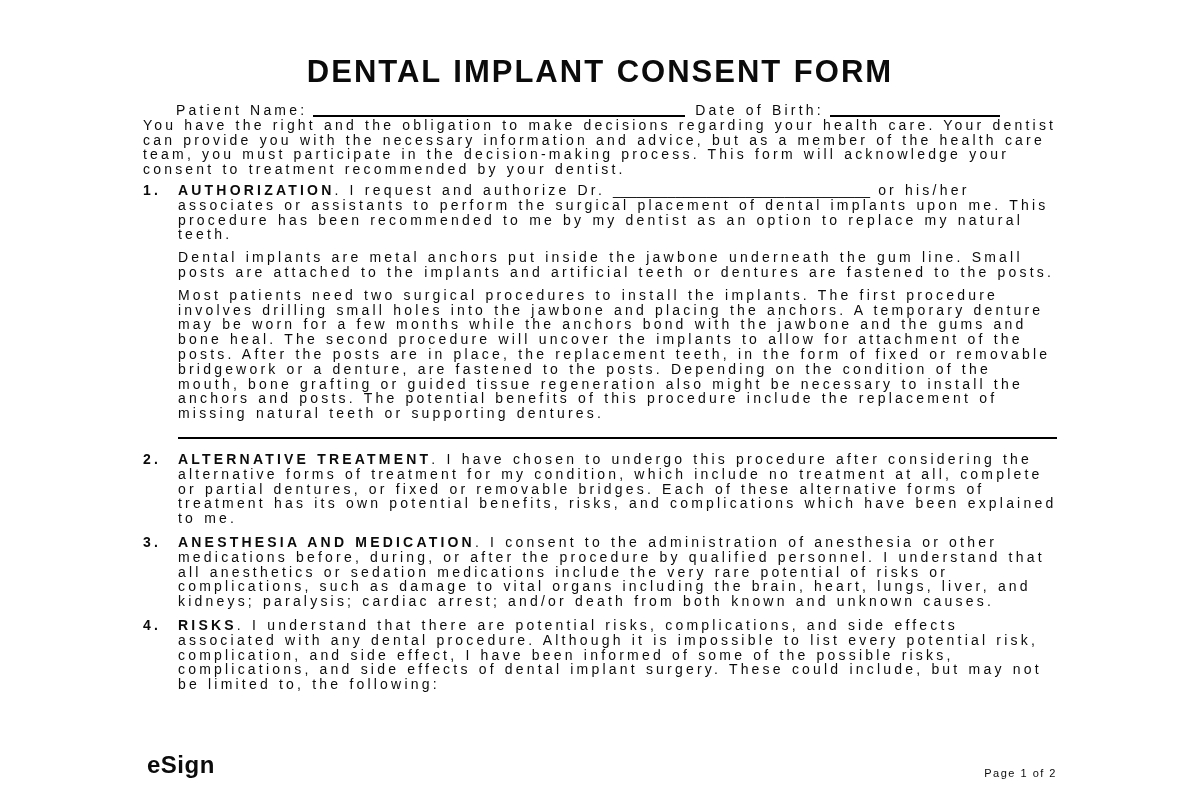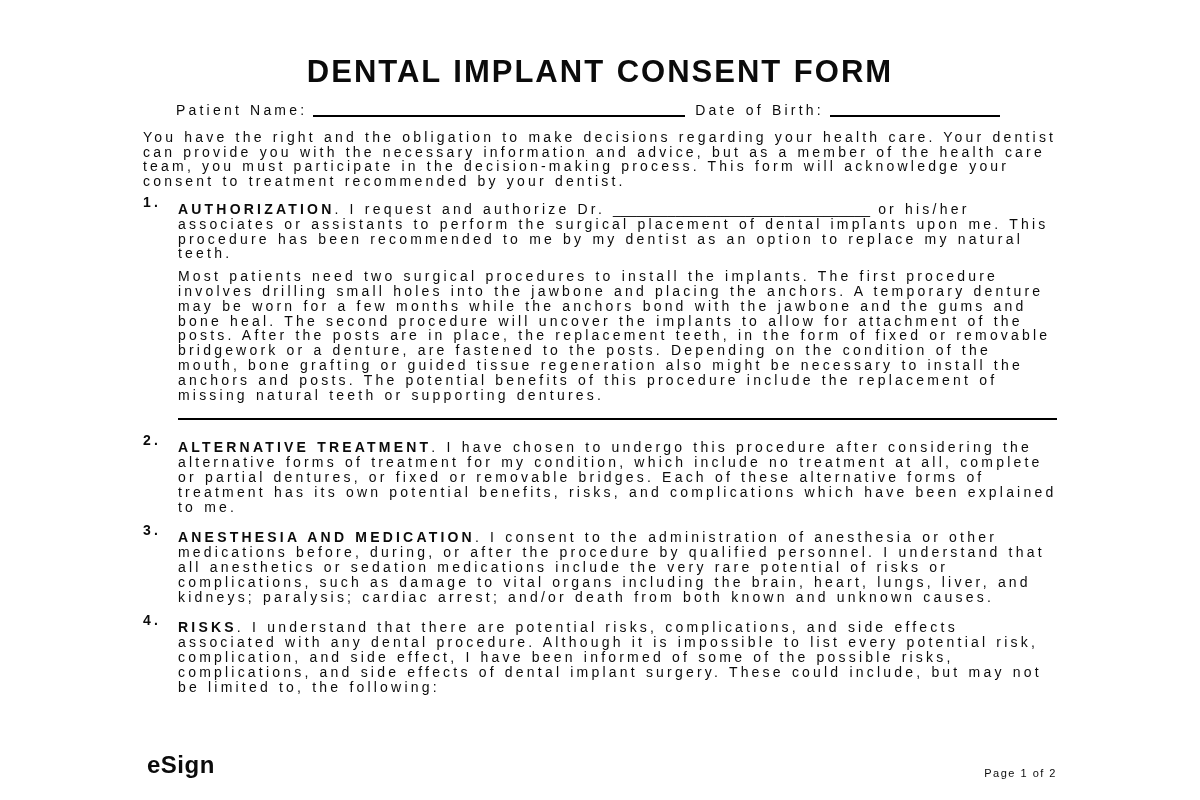--- a/index.html
+++ b/index.html
@@ -41,28 +41,28 @@
     margin-left: 33px;
   }
   .blankline {
     display: inline-block;
     border-bottom: 2px solid #000;
     height: 13px;
     margin-bottom: -2px;
   }
   .blankline.patient { width: 372px; margin-left: 6px; margin-right: 10px; }
   .blankline.dob { width: 170px; margin-left: 6px; }
-  .intro { margin: 12px 0 0 0; }
+  .intro { margin: 0 0 0 0; }
   #sections { margin-top: 0; }
   .section { display: flex; align-items: flex-start; margin-top: 9px; }
   .section:first-child { margin-top: 6px; }
   .section .num { flex: 0 0 35px; font-weight: 700; }
   .section .content { flex: 1 1 auto; min-width: 0; }
   .section p { margin: 8px 0 0 0; }
-  .section p:first-child { margin-top: 7px; }
+  .section p:first-child { margin-top: 0; }
   .seg-bold { font-weight: 700; }
   .seg-blank { letter-spacing: 0; word-spacing: 0; }
   .rule {
     height: 0;
     border-bottom: 2px solid #000;
     margin-top: 16px;
     margin-bottom: 4px;
   }
   .footer {
     position: absolute;
@@ -88,20 +88,21 @@
       <span>Patient Name:</span><span class="blankline patient"></span><span>Date of Birth:</span><span class="blankline dob"></span>
     </div>
 
     <p class="intro">You have the right and the obligation to make decisions regarding your health care. Your dentist can provide you with the necessary information and advice, but as a member of the health care team, you must participate in the decision-making process. This form will acknowledge your consent to treatment recommended by your dentist.</p>
 
     <div id="sections">
         <div class="section">
           <div class="num">1.</div>
           <div class="content">
             <p><span class="seg-bold">AUTHORIZATION</span><span class="seg-plain">. I request and authorize Dr. </span><span class="seg-blank">_________________________________</span><span class="seg-plain"> or his/her associates or assistants to perform the surgical placement of dental implants upon me. This procedure has been recommended to me by my dentist as an option to replace my natural teeth.</span></p>
+            <p><span class="seg-plain">Dental implants are metal anchors put inside the jawbone underneath the gum line. Small posts are attached to the implants and artificial teeth or dentures are fastened to the posts.</span></p>
             <p><span class="seg-plain">Most patients need two surgical procedures to install the implants. The first procedure involves drilling small holes into the jawbone and placing the anchors. A temporary denture may be worn for a few months while the anchors bond with the jawbone and the gums and bone heal. The second procedure will uncover the implants to allow for attachment of the posts. After the posts are in place, the replacement teeth, in the form of fixed or removable bridgework or a denture, are fastened to the posts. Depending on the condition of the mouth, bone grafting or guided tissue regeneration also might be necessary to install the anchors and posts. The potential benefits of this procedure include the replacement of missing natural teeth or supporting dentures.</span></p>
             <div class="rule"></div>
           </div>
         </div>
         <div class="section">
           <div class="num">2.</div>
           <div class="content">
             <p><span class="seg-bold">ALTERNATIVE TREATMENT</span><span class="seg-plain">. I have chosen to undergo this procedure after considering the alternative forms of treatment for my condition, which include no treatment at all, complete or partial dentures, or fixed or removable bridges. Each of these alternative forms of treatment has its own potential benefits, risks, and complications which have been explained to me.</span></p>
           </div>
         </div>

